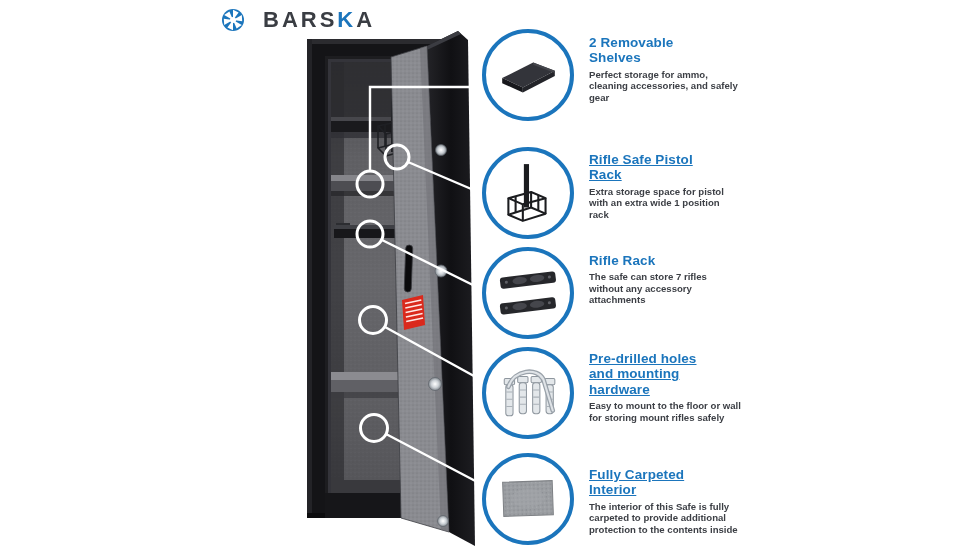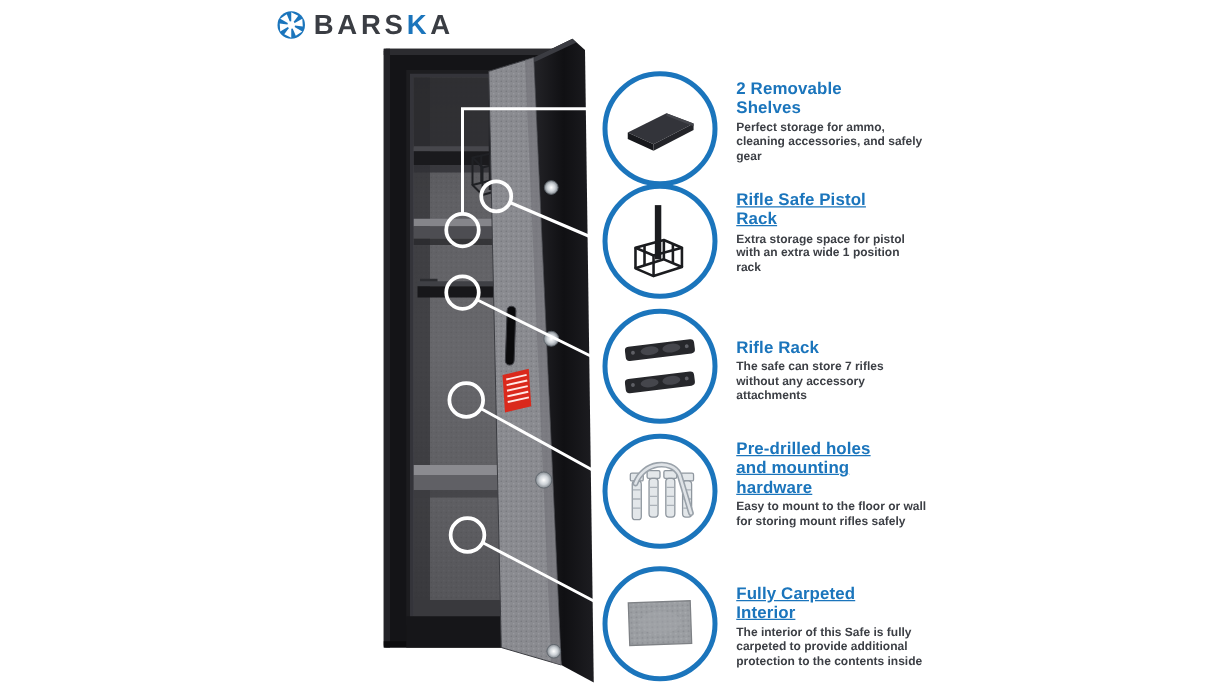--- a/index.html
+++ b/index.html
@@ -1,21 +1,21 @@
 <!DOCTYPE html>
 <html><head>
 <meta charset="utf-8">
 <style>
   html,body{margin:0;padding:0;background:#ffffff;}
   .stage{
     position:relative;width:978px;height:550px;background:#ffffff;
     font-family:"Liberation Sans",sans-serif;overflow:hidden;
   }
   
-  .logo{position:absolute;left:221px;top:8px;display:flex;align-items:center;gap:6px;}
+  .logo{position:absolute;left:221px;top:8px;display:flex;align-items:center;gap:18px;}
   .logo-text{font-size:22px;font-weight:bold;letter-spacing:3px;color:#3a3d43;line-height:1;}
   .logo-text .accent{color:#1b75bc;}
   
   .safe-svg{position:absolute;left:0;top:0;}
   
   .feature{position:absolute;left:482px;display:flex;align-items:flex-start;}
   .fcircle{
     width:92px;height:92px;box-sizing:border-box;flex:0 0 auto;
     border:4px solid #1b75bc;border-radius:50%;background:#ffffff;
     display:flex;align-items:center;justify-content:center;
@@ -160,21 +160,21 @@
         <path d="M12,12 L12,1.8 L17.6,4.6 Z" transform="rotate(120 12 12)"></path>
         <path d="M12,12 L12,1.8 L17.6,4.6 Z" transform="rotate(180 12 12)"></path>
         <path d="M12,12 L12,1.8 L17.6,4.6 Z" transform="rotate(240 12 12)"></path>
         <path d="M12,12 L12,1.8 L17.6,4.6 Z" transform="rotate(300 12 12)"></path>
       </g>
       <circle cx="12" cy="12" r="3" fill="#ffffff"></circle>
     </svg>
     <div class="logo-text"><span>BARS</span><span class="accent">K</span><span>A</span></div>
   </div>
 
-  <div class="feature" style="top:57px">
+  <div class="feature" style="top:29px">
     <div class="fcircle">
       <svg width="64" height="64" viewBox="0 0 62 62">
         <polygon points="6,34 36,19 57,27 26,43" fill="#33343a"></polygon>
         <polygon points="6,34 26,43 26,48 6,39" fill="#17181c"></polygon>
         <polygon points="26,43 57,27 57,32 26,48" fill="#232429"></polygon>
         <polygon points="36,19 57,27 57,29 36,21" fill="#45464c"></polygon>
       </svg>
     </div>
     <div class="ftext" style="margin-top:6px">
       <div class="ftitle">2 Removable Shelves</div>
@@ -212,21 +212,21 @@
         </g>
         <g transform="rotate(-7 31 44)">
           <rect x="4" y="38" width="54" height="11" rx="3" fill="#26272b"></rect>
           <ellipse cx="23" cy="43" rx="7" ry="3.4" fill="#45464c"></ellipse>
           <ellipse cx="40" cy="43" rx="7" ry="3.4" fill="#45464c"></ellipse>
           <circle cx="10" cy="43" r="1.5" fill="#5e5f65"></circle>
           <circle cx="52" cy="43" r="1.5" fill="#5e5f65"></circle>
         </g>
       </svg>
     </div>
-    <div class="ftext" style="margin-top:23px">
+    <div class="ftext" style="margin-top:6px">
       <div class="ftitle">Rifle Rack</div>
       <div class="fdesc">The safe can store 7 rifles without any accessory attachments</div>
     </div>
   </div>
 
   <div class="feature w-narrow" style="top:347px">
     <div class="fcircle">
       <svg width="64" height="64" viewBox="0 0 62 62">
         <g fill="#e3e7ea" stroke="#8e969e" stroke-width="1">
           <rect x="8" y="17" width="10" height="6" rx="1.2"></rect>

